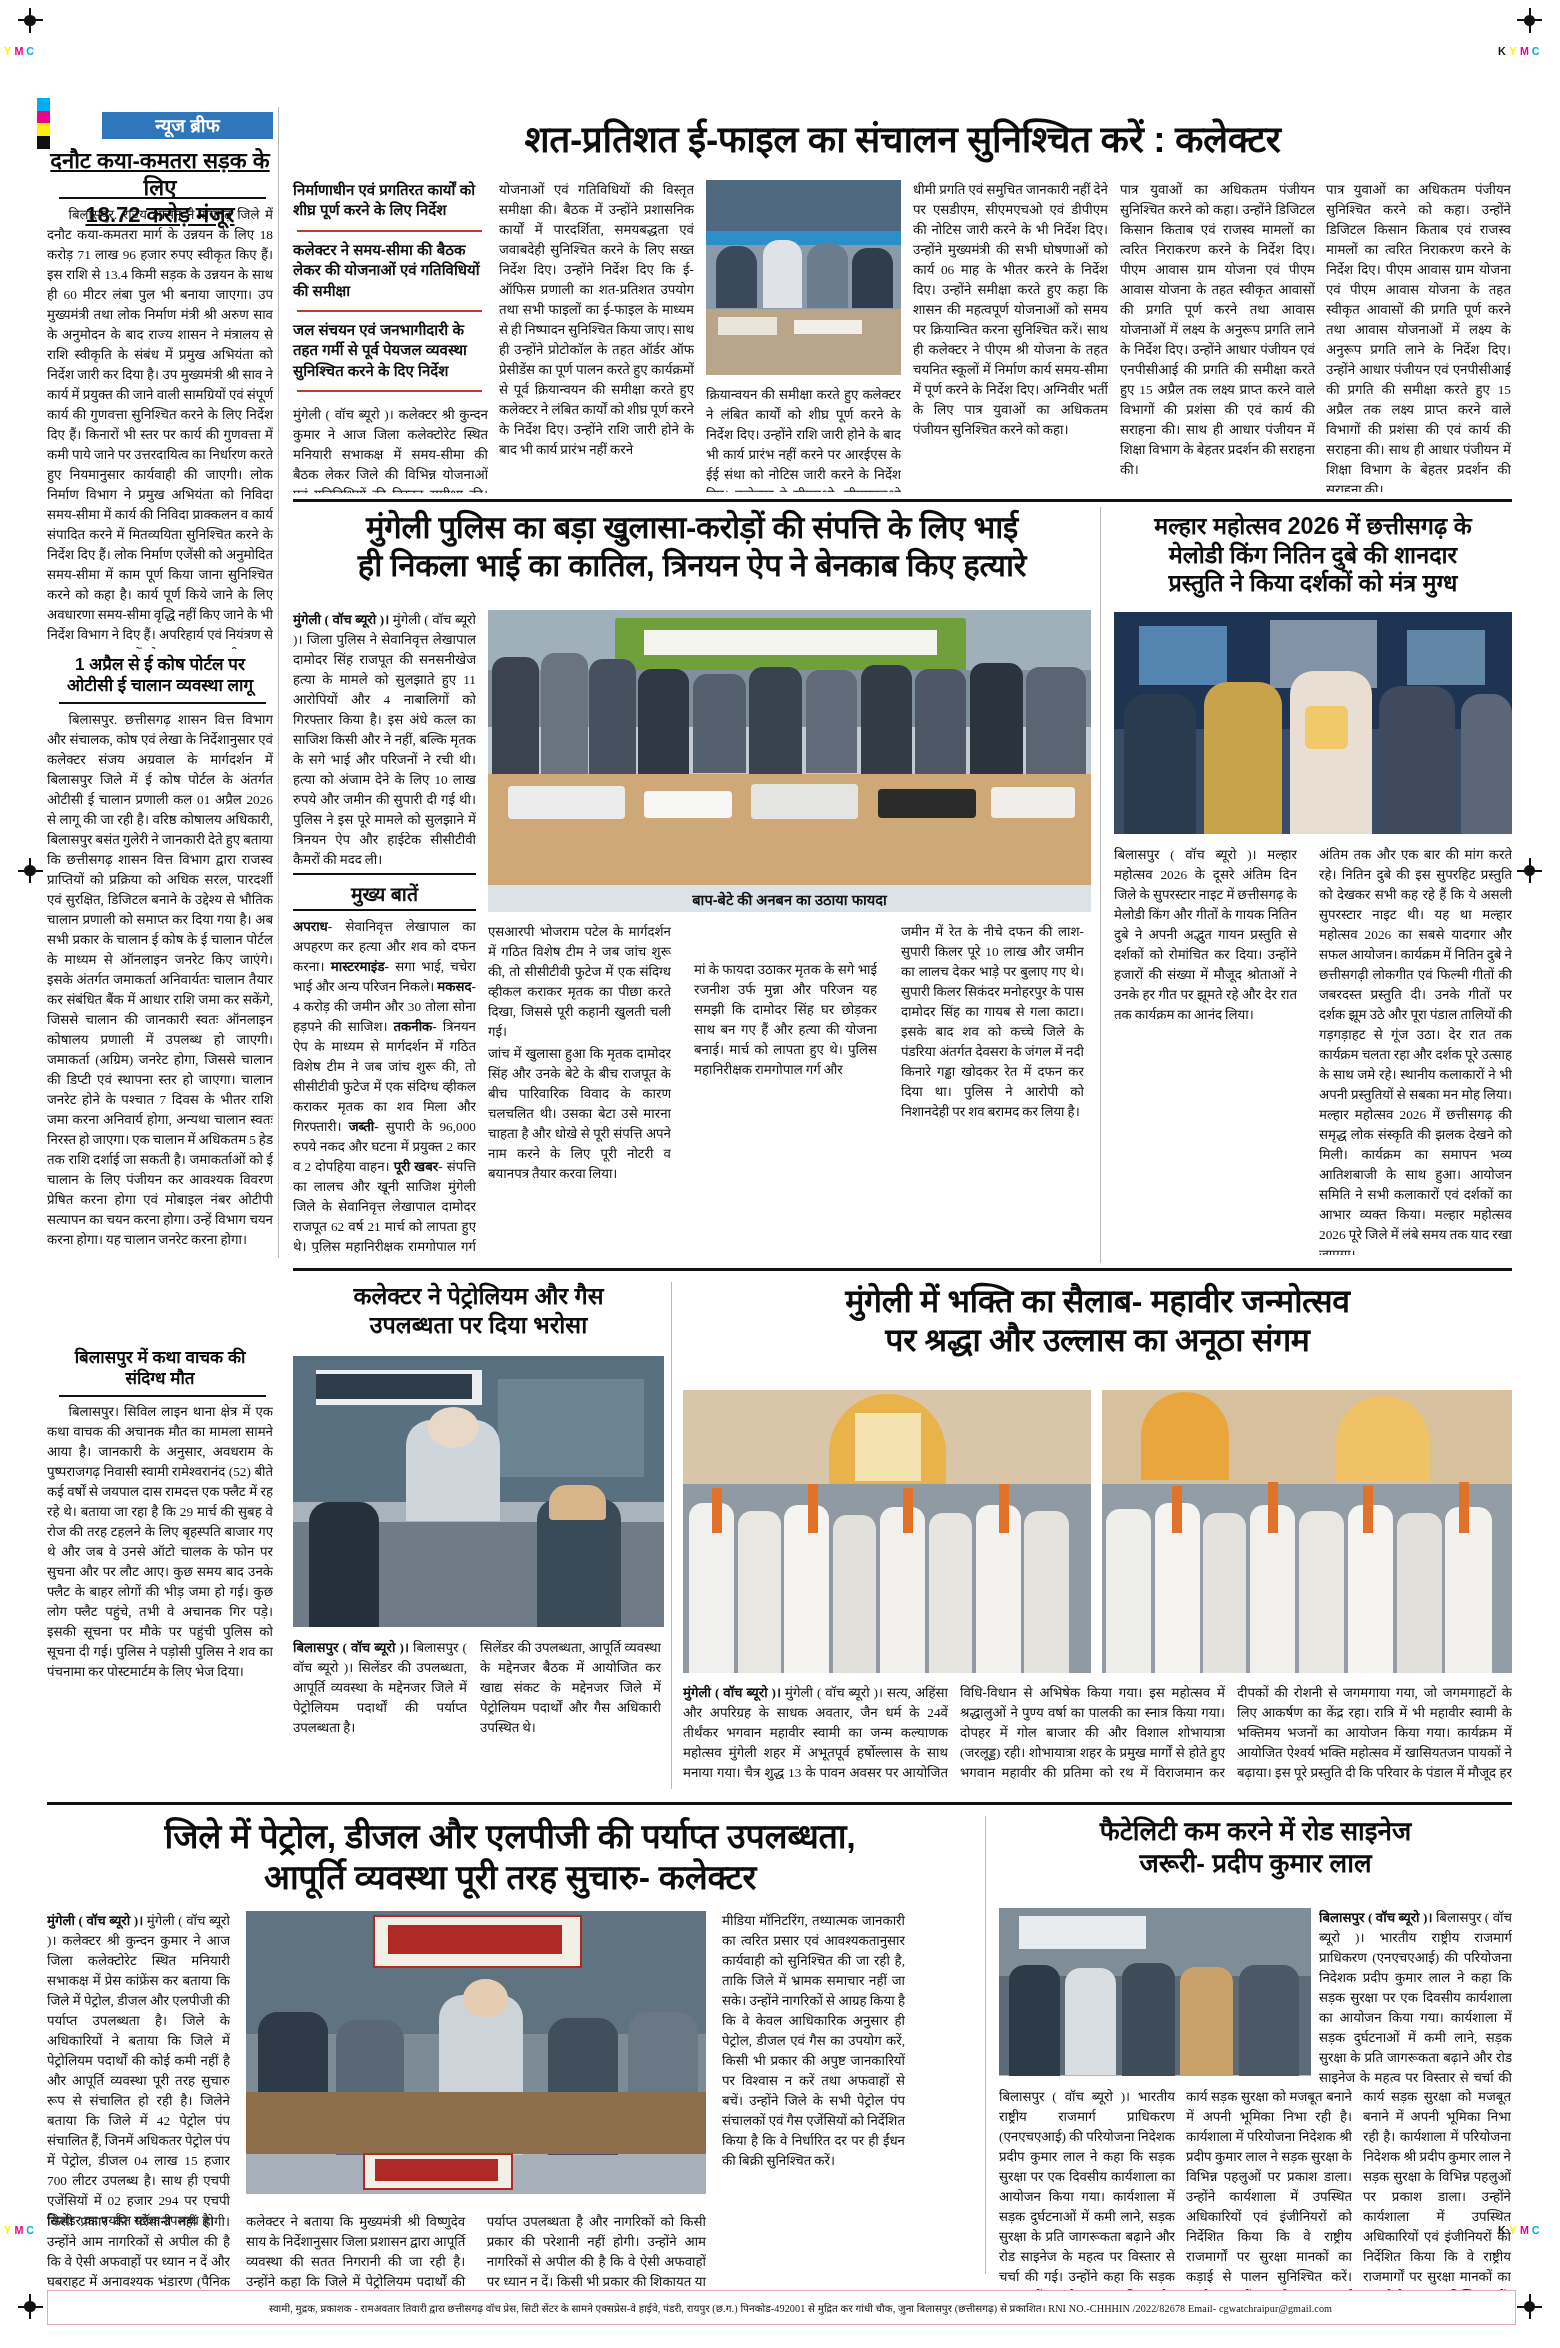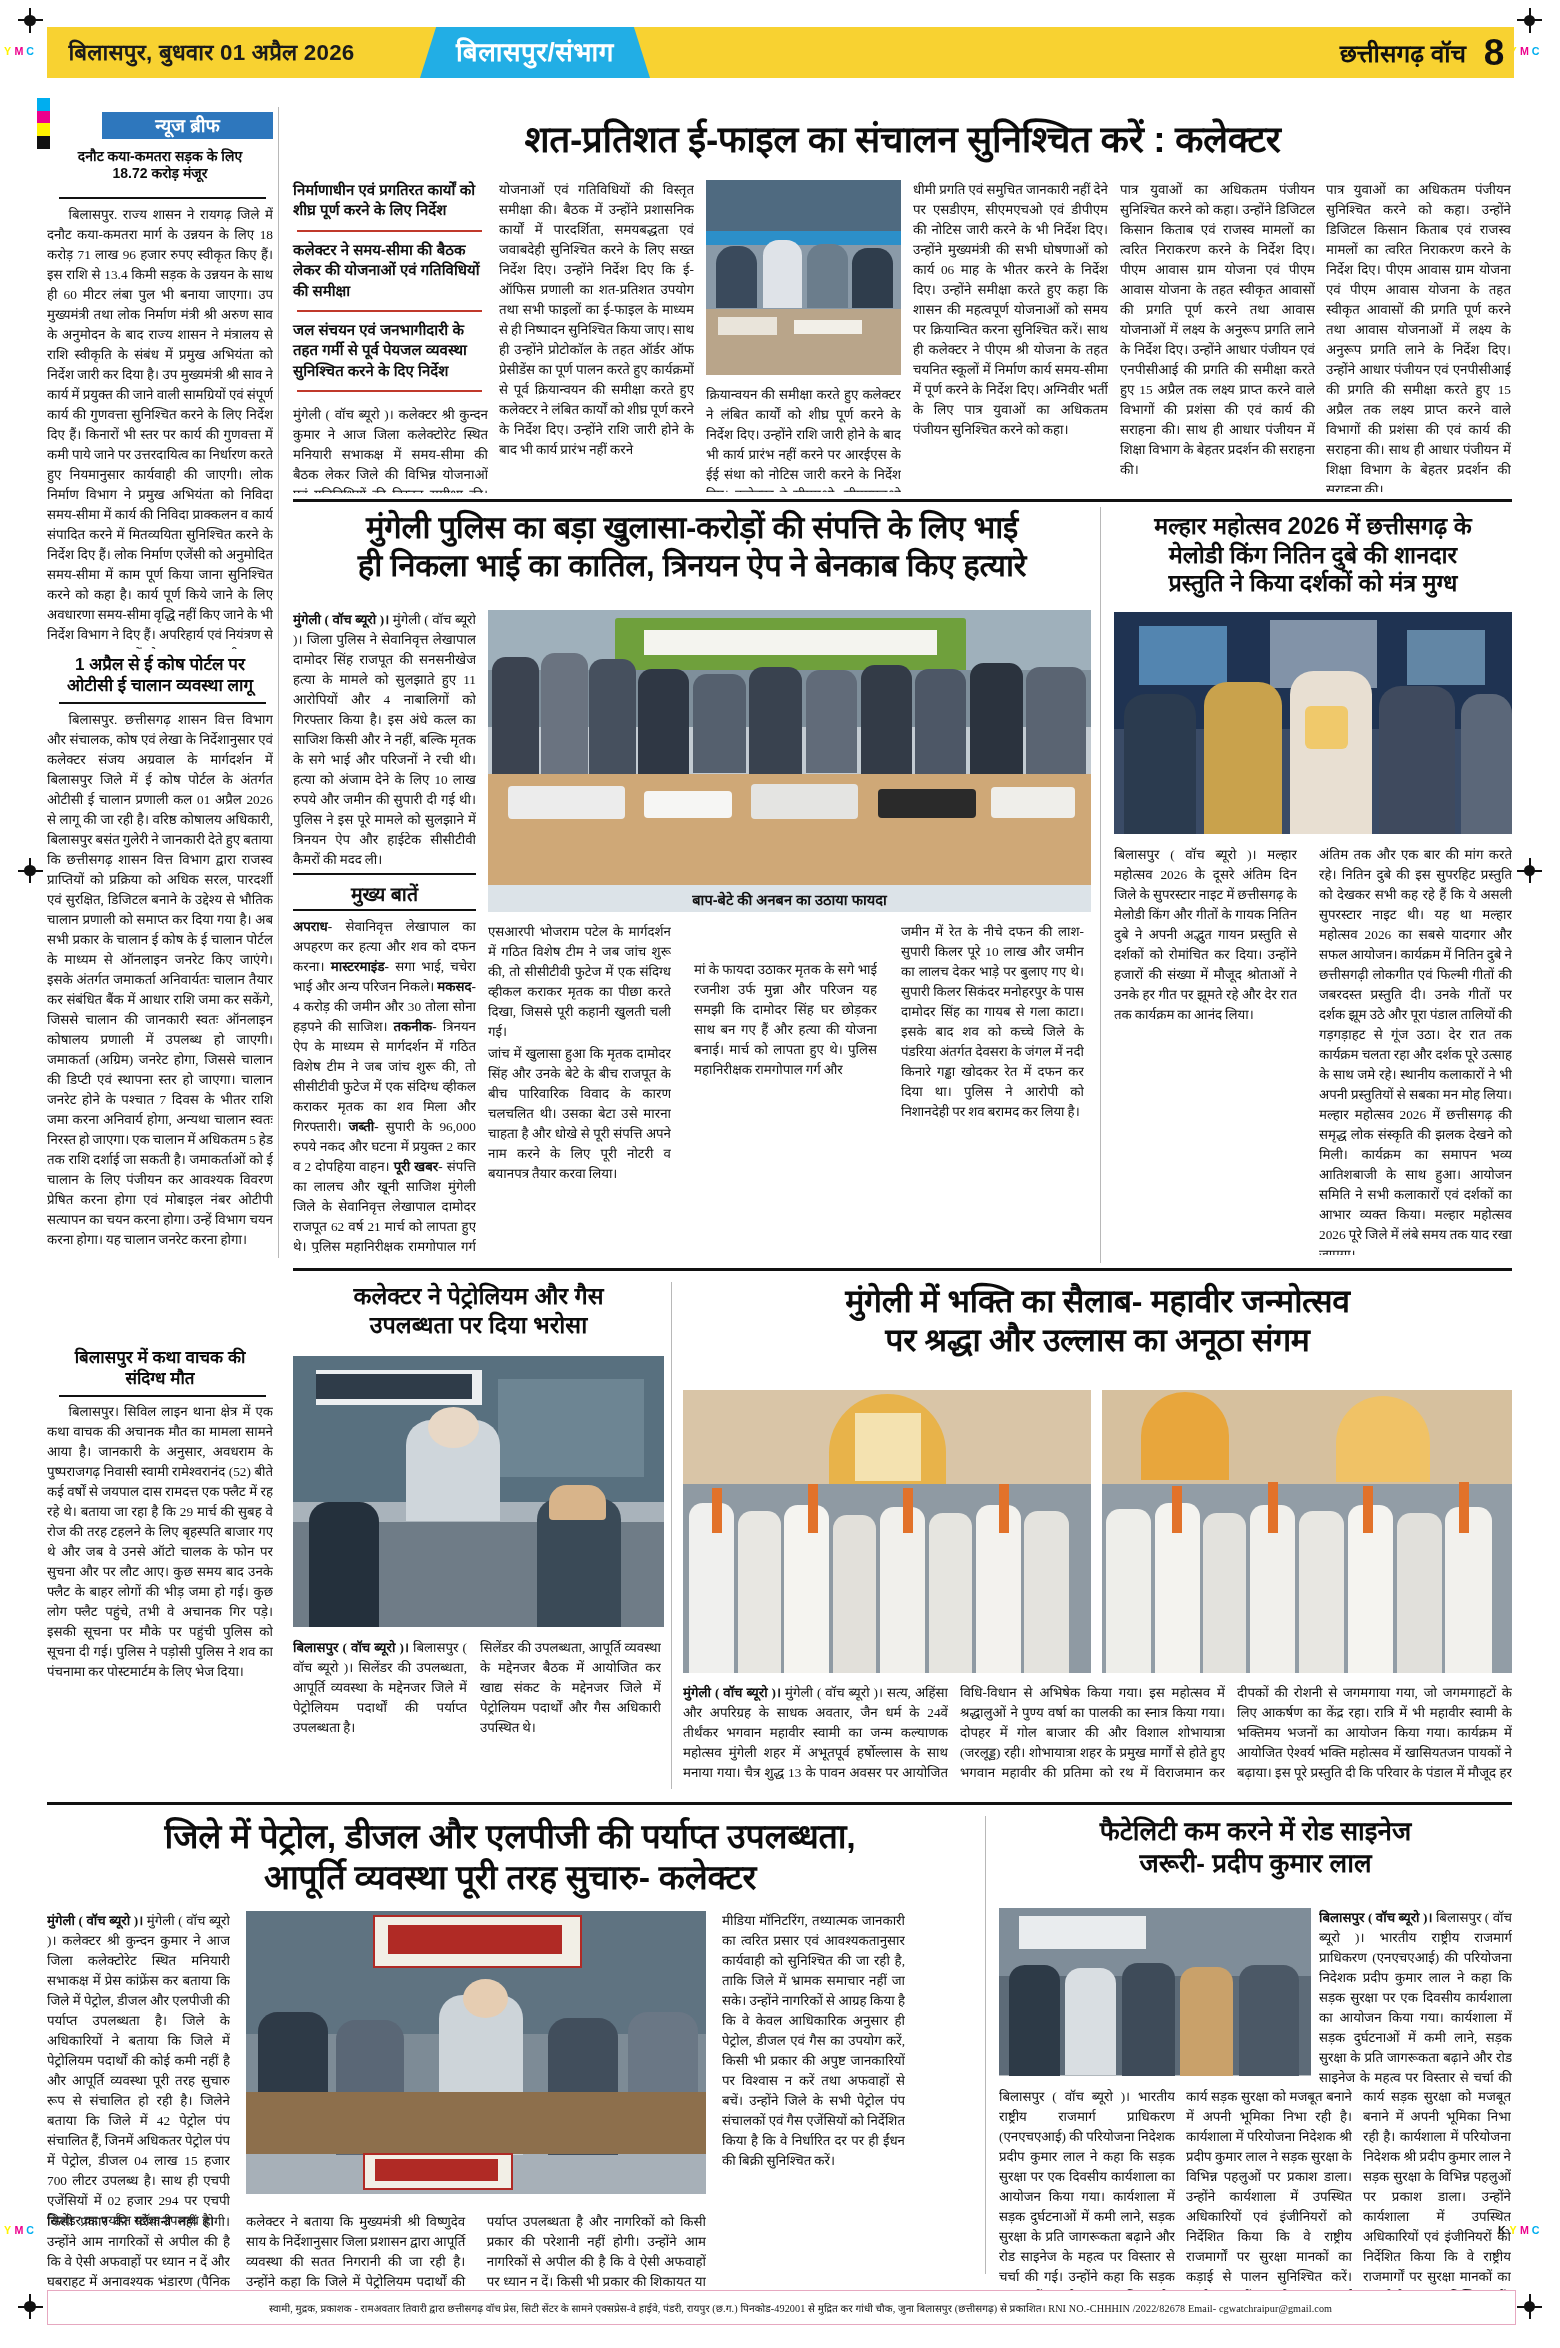--- a/index.html
+++ b/index.html
@@ -116,39 +116,28 @@
     <span class="c-y">Y</span>
     <span class="c-k">K</span>
   </div>
   <div class="swatchcol" style="left:37px;top:98px;">
     <i style="background:#00AEEF"></i>
       <i style="background:#EC008C"></i>
       <i style="background:#FFF200"></i>
       <i style="background:#111"></i>
   </div>
 
-  <div class="masthead">
-    <div class="mh-bg"></div>
-    <div class="mh-date">बिलासपुर, बुधवार 01 अप्रैल 2026</div>
-    <div class="mh-center">
-      <span>बिलासपुर/संभाग</span>
-    </div>
-    <div class="mh-right">
-      <div class="mh-brand">छत्तीसगढ़ वॉच</div>
-      <div class="mh-pageno">8</div>
-    </div>
-  </div>
 
   <div class="col-rule" style="left:278px;top:107px;height:1151px;"></div>
 
   <div class="kicker" style="left:102px;top:112px;width:171px;height:27px;line-height:27px;font-size:18.5px;">
     <span>न्यूज ब्रीफ</span>
   </div>
 
-  <div class="hl" style="left:47px;top:148px;width:226px;font-size:14px;">
+  <div class="hl" style="left:47px;top:148px;width:226px;font-size:22px;text-decoration:underline;">
     <div>दनौट कया-कमतरा सड़क के लिए</div>
     <div>18.72 करोड़ मंजूर</div>
   </div>
   <div class="hrule" style="left:59px;top:197px;width:207px;"></div>
   <div class="body-txt" style="left:47px;top:205px;width:226px;height:444px;overflow:hidden;text-indent:21.5px;">बिलासपुर. राज्य शासन ने रायगढ़ जिले में दनौट कया-कमतरा मार्ग के उन्नयन के लिए 18 करोड़ 71 लाख 96 हजार रुपए स्वीकृत किए हैं। इस राशि से 13.4 किमी सड़क के उन्नयन के साथ ही 60 मीटर लंबा पुल भी बनाया जाएगा। उप मुख्यमंत्री तथा लोक निर्माण मंत्री श्री अरुण साव के अनुमोदन के बाद राज्य शासन ने मंत्रालय से राशि स्वीकृति के संबंध में प्रमुख अभियंता को निर्देश जारी कर दिया है। उप मुख्यमंत्री श्री साव ने कार्य में प्रयुक्त की जाने वाली सामग्रियों एवं संपूर्ण कार्य की गुणवत्ता सुनिश्चित करने के लिए निर्देश दिए हैं। किनारों भी स्तर पर कार्य की गुणवत्ता में कमी पाये जाने पर उत्तरदायित्व का निर्धारण करते हुए नियमानुसार कार्यवाही की जाएगी। लोक निर्माण विभाग ने प्रमुख अभियंता को निविदा समय-सीमा में कार्य की निविदा प्राक्कलन व कार्य संपादित करने में मितव्ययिता सुनिश्चित करने के निर्देश दिए हैं। लोक निर्माण एजेंसी को अनुमोदित समय-सीमा में काम पूर्ण किया जाना सुनिश्चित करने को कहा है। कार्य पूर्ण किये जाने के लिए अवधारणा समय-सीमा वृद्धि नहीं किए जाने के भी निर्देश विभाग ने दिए हैं। अपरिहार्य एवं नियंत्रण से बाहर मान्य कारणों के आधार पर ही सक्षम अधिकारी द्वारा समय-सीमा में वृद्धि की जा सकेगी।</div>
 
   <div class="hl" style="left:47px;top:655px;width:226px;font-size:17px;">
     <div>1 अप्रैल से ई कोष पोर्टल पर</div>
     <div>ओटीसी ई चालान व्यवस्था लागू</div>
   </div>

